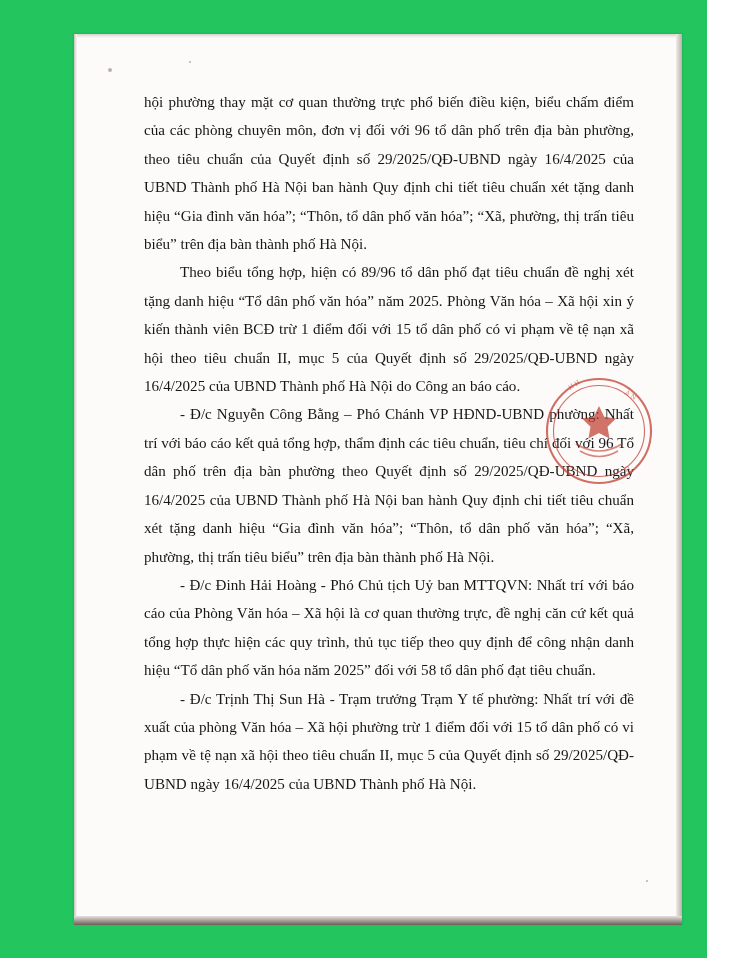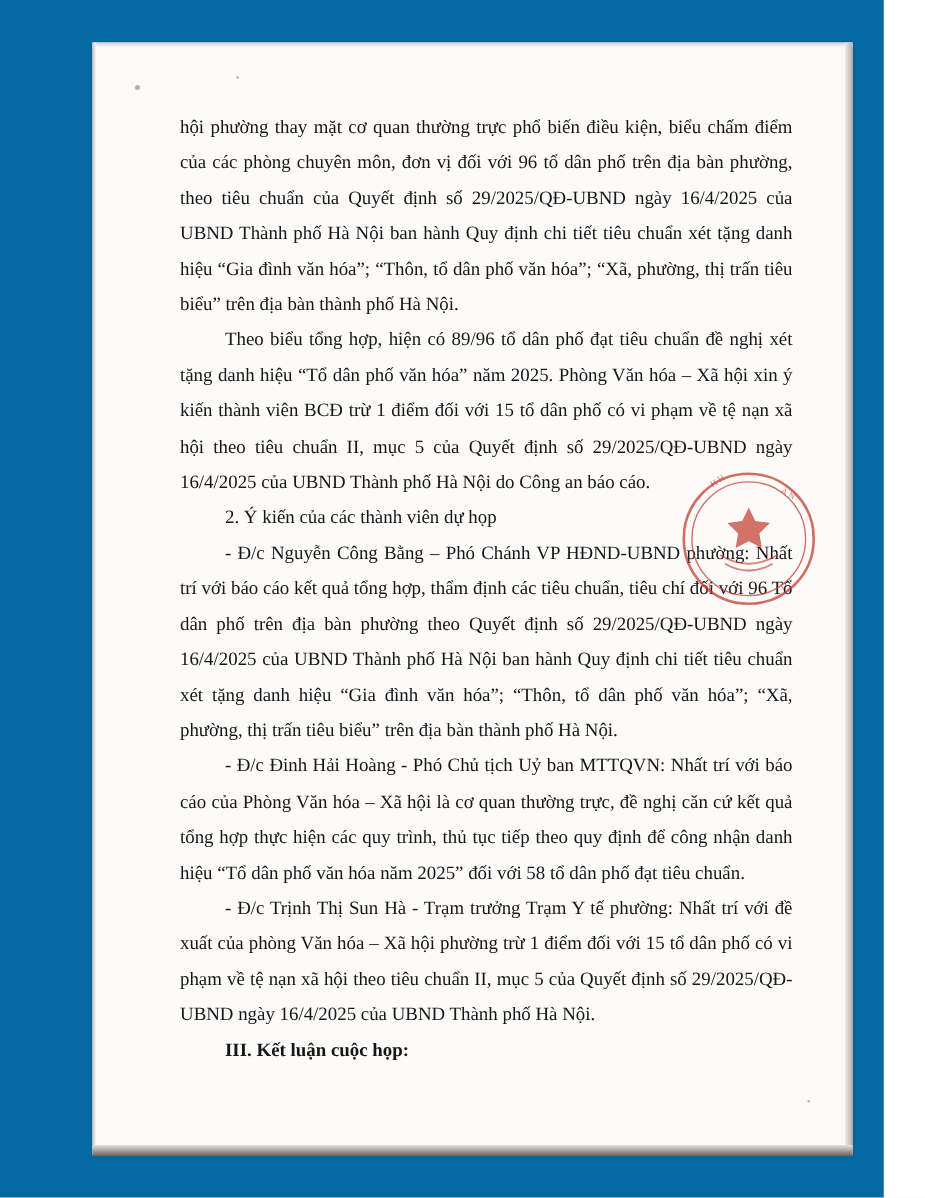--- a/index.html
+++ b/index.html
@@ -10,21 +10,21 @@
     width: 740px;
     height: 958px;
     background: #ffffff;
     font-family: "Liberation Serif", serif;
     overflow: hidden;
   }
   #page {
     position: relative;
     width: 707px;
     height: 958px;
-    background: #0369a1;
+    background: #22c55e;
   }
   
   .sheet {
     position: absolute;
     left: 74px;
     top: 34px;
     width: 608px;
     height: 890px;
     background: #fcfbfa;
     box-shadow: 0 0 2px rgba(0,0,0,0.18);
@@ -122,25 +122,23 @@
   <div class="sheet-edge-right"></div>
   <div class="sheet-edge-bottom"></div>
 
   <div class="speck speck1"></div>
   <div class="speck speck2"></div>
   <div class="speck speck3"></div>
 
   <div class="doc-body">
     <p class="flat">hội phường thay mặt cơ quan thường trực phổ biến điều kiện, biểu chấm điểm của các phòng chuyên môn, đơn vị đối với 96 tổ dân phố trên địa bàn phường, theo tiêu chuẩn của Quyết định số 29/2025/QĐ-UBND ngày 16/4/2025 của UBND Thành phố Hà Nội ban hành Quy định chi tiết tiêu chuẩn xét tặng danh hiệu “Gia đình văn hóa”; “Thôn, tổ dân phố văn hóa”; “Xã, phường, thị trấn tiêu biểu” trên địa bàn thành phố Hà Nội.</p>
     <p class="ind">Theo biểu tổng hợp, hiện có 89/96 tổ dân phố đạt tiêu chuẩn đề nghị xét tặng danh hiệu “Tổ dân phố văn hóa” năm 2025. Phòng Văn hóa – Xã hội xin ý kiến thành viên BCĐ trừ 1 điểm đối với 15 tổ dân phố có vi phạm về tệ nạn xã hội theo tiêu chuẩn II, mục 5 của Quyết định số 29/2025/QĐ-UBND ngày 16/4/2025 của UBND Thành phố Hà Nội do Công an báo cáo.</p>
-    <p class="ind lastline-left">2. Ý kiến của các thành viên dự họp</p>
     <p class="ind">- Đ/c Nguyễn Công Bằng – Phó Chánh VP HĐND-UBND phường: Nhất trí với báo cáo kết quả tổng hợp, thẩm định các tiêu chuẩn, tiêu chí đối với 96 Tổ dân phố trên địa bàn phường theo Quyết định số 29/2025/QĐ-UBND ngày 16/4/2025 của UBND Thành phố Hà Nội ban hành Quy định chi tiết tiêu chuẩn xét tặng danh hiệu “Gia đình văn hóa”; “Thôn, tổ dân phố văn hóa”; “Xã, phường, thị trấn tiêu biểu” trên địa bàn thành phố Hà Nội.</p>
     <p class="ind">- Đ/c Đinh Hải Hoàng - Phó Chủ tịch Uỷ ban MTTQVN: Nhất trí với báo cáo của Phòng Văn hóa – Xã hội là cơ quan thường trực, đề nghị căn cứ kết quả tổng hợp thực hiện các quy trình, thủ tục tiếp theo quy định để công nhận danh hiệu “Tổ dân phố văn hóa năm 2025” đối với 58 tổ dân phố đạt tiêu chuẩn.</p>
     <p class="ind">- Đ/c Trịnh Thị Sun Hà - Trạm trưởng Trạm Y tế phường: Nhất trí với đề xuất của phòng Văn hóa – Xã hội phường trừ 1 điểm đối với 15 tổ dân phố có vi phạm về tệ nạn xã hội theo tiêu chuẩn II, mục 5 của Quyết định số 29/2025/QĐ-UBND ngày 16/4/2025 của UBND Thành phố Hà Nội.</p>
-    <p class="heading">III. Kết luận cuộc họp:</p>
   </div>
 
   <div class="seal">
     <svg width="118" height="118" viewBox="0 0 118 118" aria-hidden="true">
       <g fill="none" stroke="#c0392b" stroke-opacity="0.72" stroke-width="2.1">
         <circle cx="59" cy="59" r="52"></circle>
         <circle cx="59" cy="59" r="45.5" stroke-width="1.1"></circle>
       </g>
       <g fill="#c0392b" fill-opacity="0.7">
         <path d="M59 34 l5.2 10.7 11.8 1.7 -8.5 8.3 2 11.7 -10.5 -5.5 -10.5 5.5 2 -11.7 -8.5 -8.3 11.8 -1.7 Z"></path>

